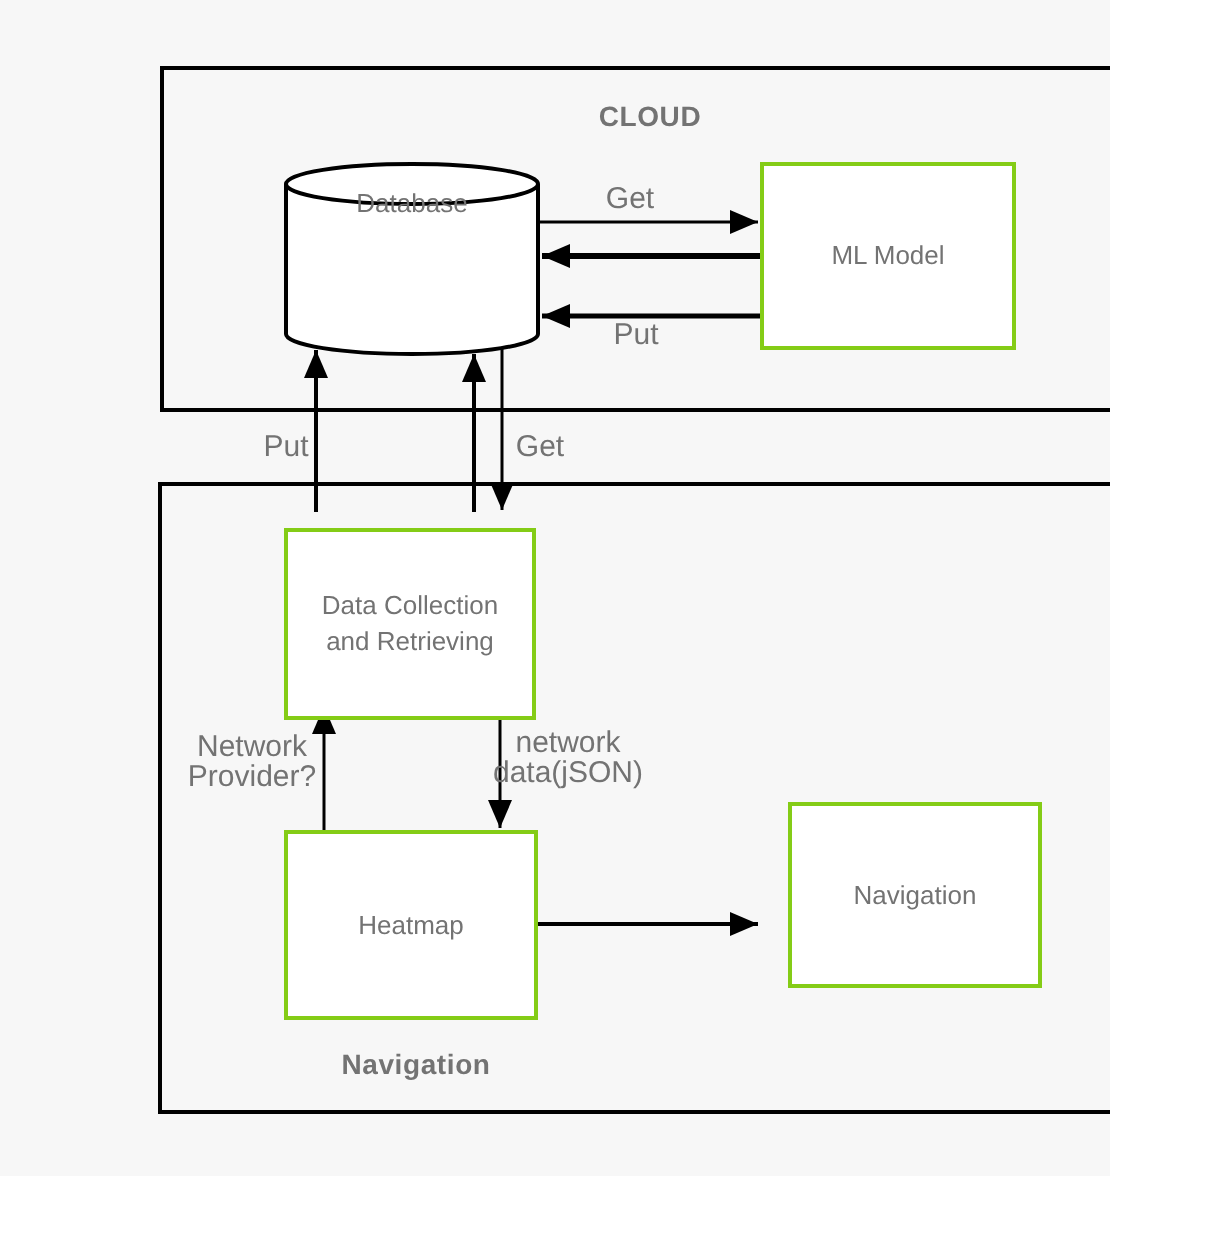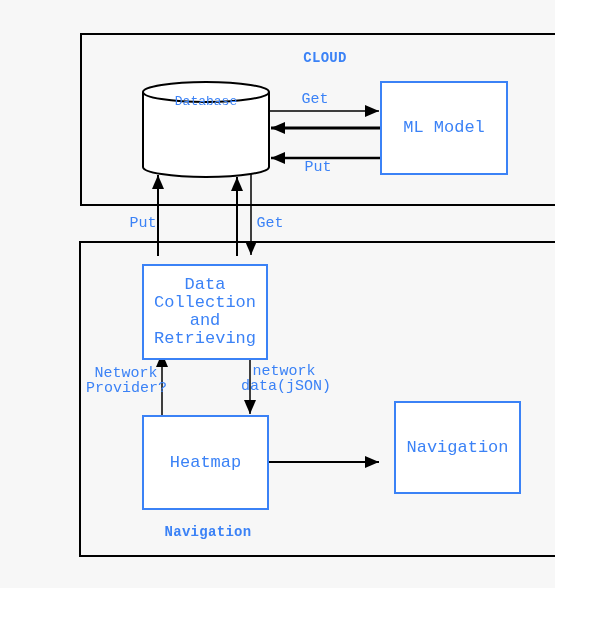--- a/index.html
+++ b/index.html
@@ -1,26 +1,26 @@
 <!DOCTYPE html>
 <html><head>
 <meta charset="utf-8">
 <style>
   html,body{margin:0;padding:0;background:#ffffff;}
   .stage{
     position:relative;width:555px;height:624px;overflow:hidden;
-    font-family:Liberation Mono, monospace;color:#3b82f6;background:#ffffff;
+    font-family:Liberation Sans, sans-serif;color:#737373;background:#ffffff;
   }
   .gray-canvas{position:absolute;left:0;top:0;width:604px;height:588px;background:#f7f7f7;}
   .group-box{position:absolute;border:2px solid #000;box-sizing:border-box;background:transparent;}
   .group-title{position:absolute;left:0;right:0;text-align:center;font-weight:bold;font-size:14px;letter-spacing:.3px;}
   .node{
-    position:absolute;border:2px solid #3b82f6;box-sizing:border-box;background:#ffffff;
+    position:absolute;border:2px solid #84cc16;box-sizing:border-box;background:#ffffff;
     display:flex;align-items:center;justify-content:center;text-align:center;
-    font-size:17px;line-height:18px;
+    font-size:13px;line-height:18px;
   }
   .free-label{position:absolute;font-size:15px;line-height:15px;text-align:center;}
   .cyl-label{
     position:absolute;left:142px;top:82px;width:128px;height:95px;
     display:flex;justify-content:center;padding-top:12px;box-sizing:border-box;
     font-size:13px;
   }
   svg.connectors{position:absolute;left:0;top:0;pointer-events:none;}
 </style>
 </head>

